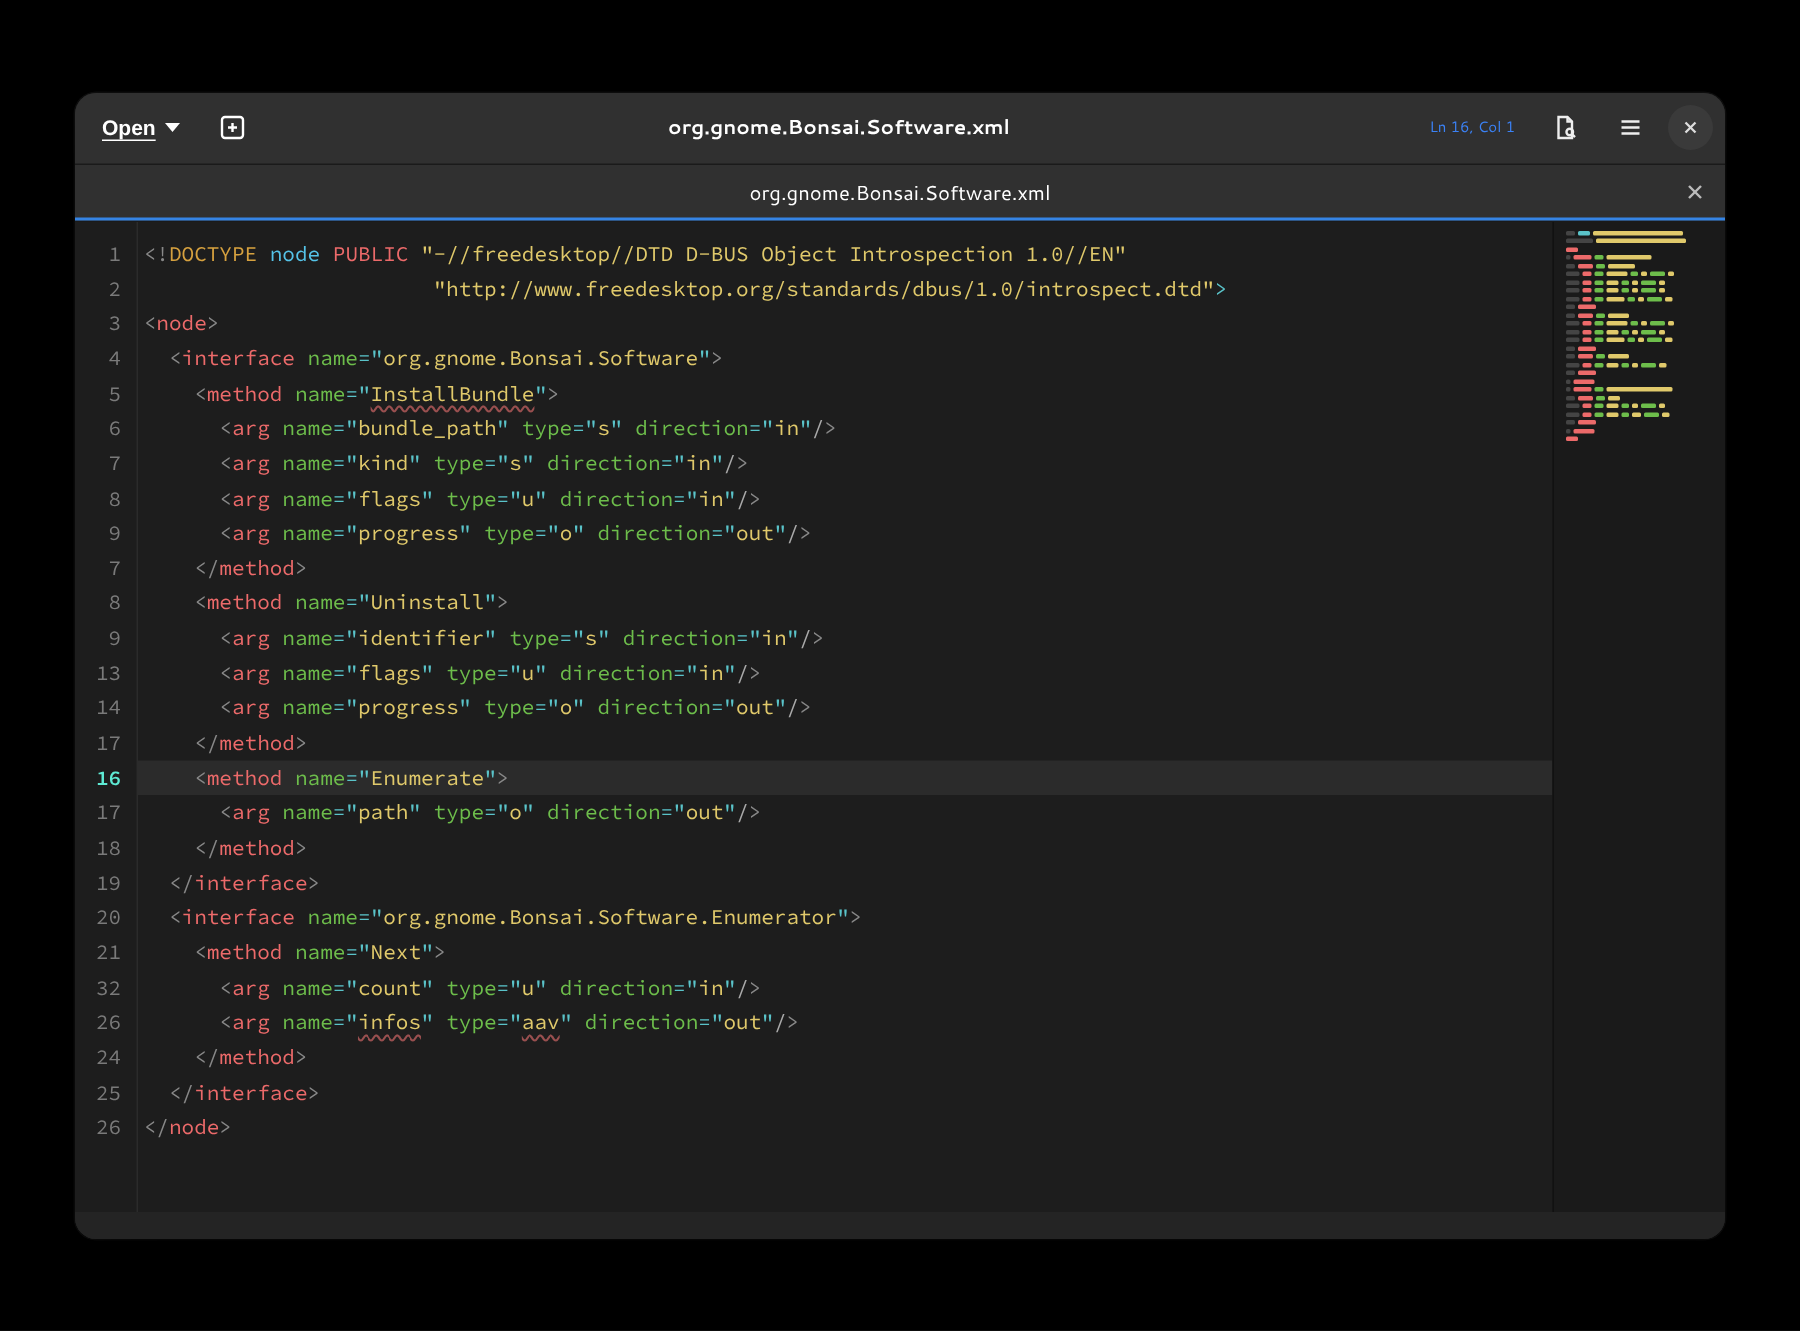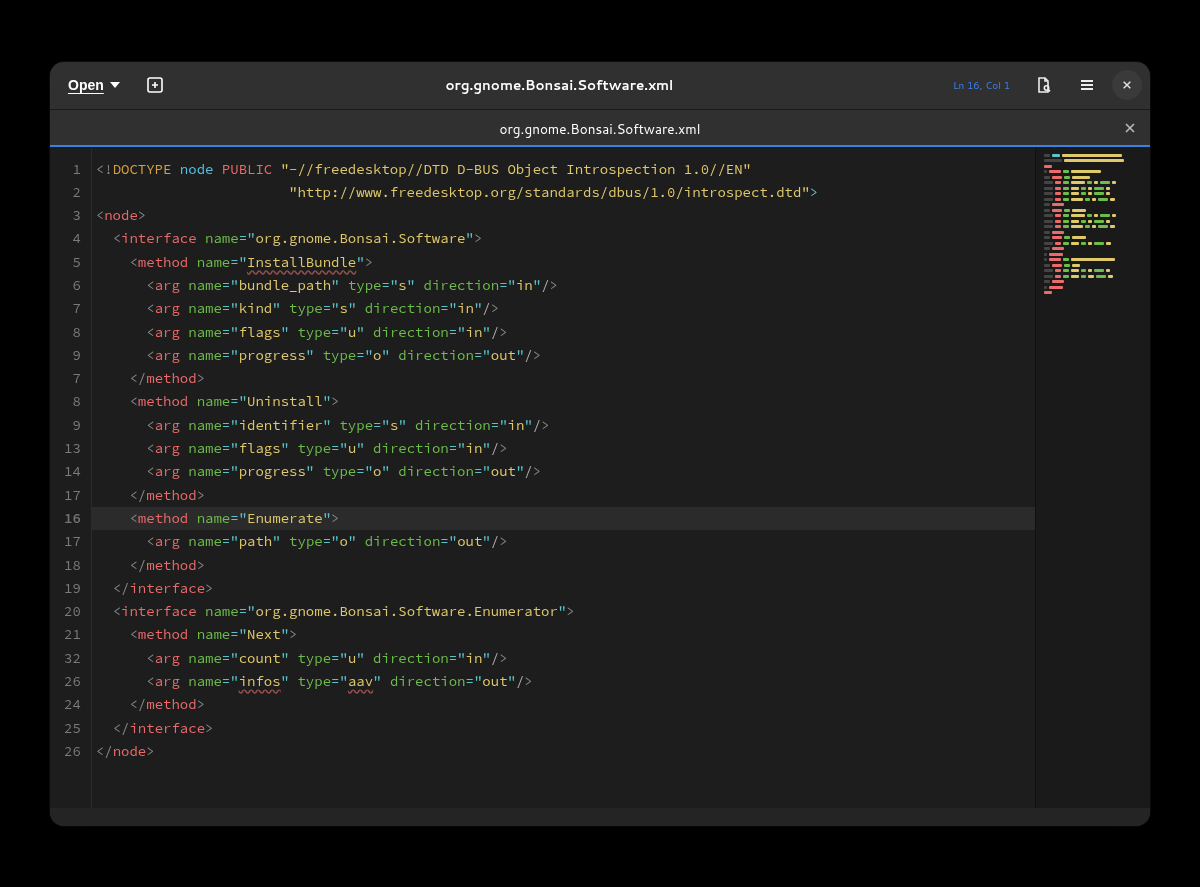--- a/index.html
+++ b/index.html
@@ -112,21 +112,21 @@
   .gutter {
     background: #1d1d1d;
     color: #7a7a7a;
     text-align: right;
     padding: 10px 10px 10px 14px;
     user-select: none;
     font-variant-numeric: tabular-nums;
     border-right: 1px solid #2b2b2b;
   }
   .gutter .ln { height: 23.3px; }
-  .gutter .ln.current { color: #737373; font-weight: 600; }
+  .gutter .ln.current { color: #5eead4; font-weight: 600; }
   .code {
     flex: 1;
     padding: 10px 0;
     white-space: pre;
     overflow: hidden;
   }
   .code .line { height: 23.3px; padding-left: 4px; }
   .code .line.current { background: #2b2b2b; }
 
   

